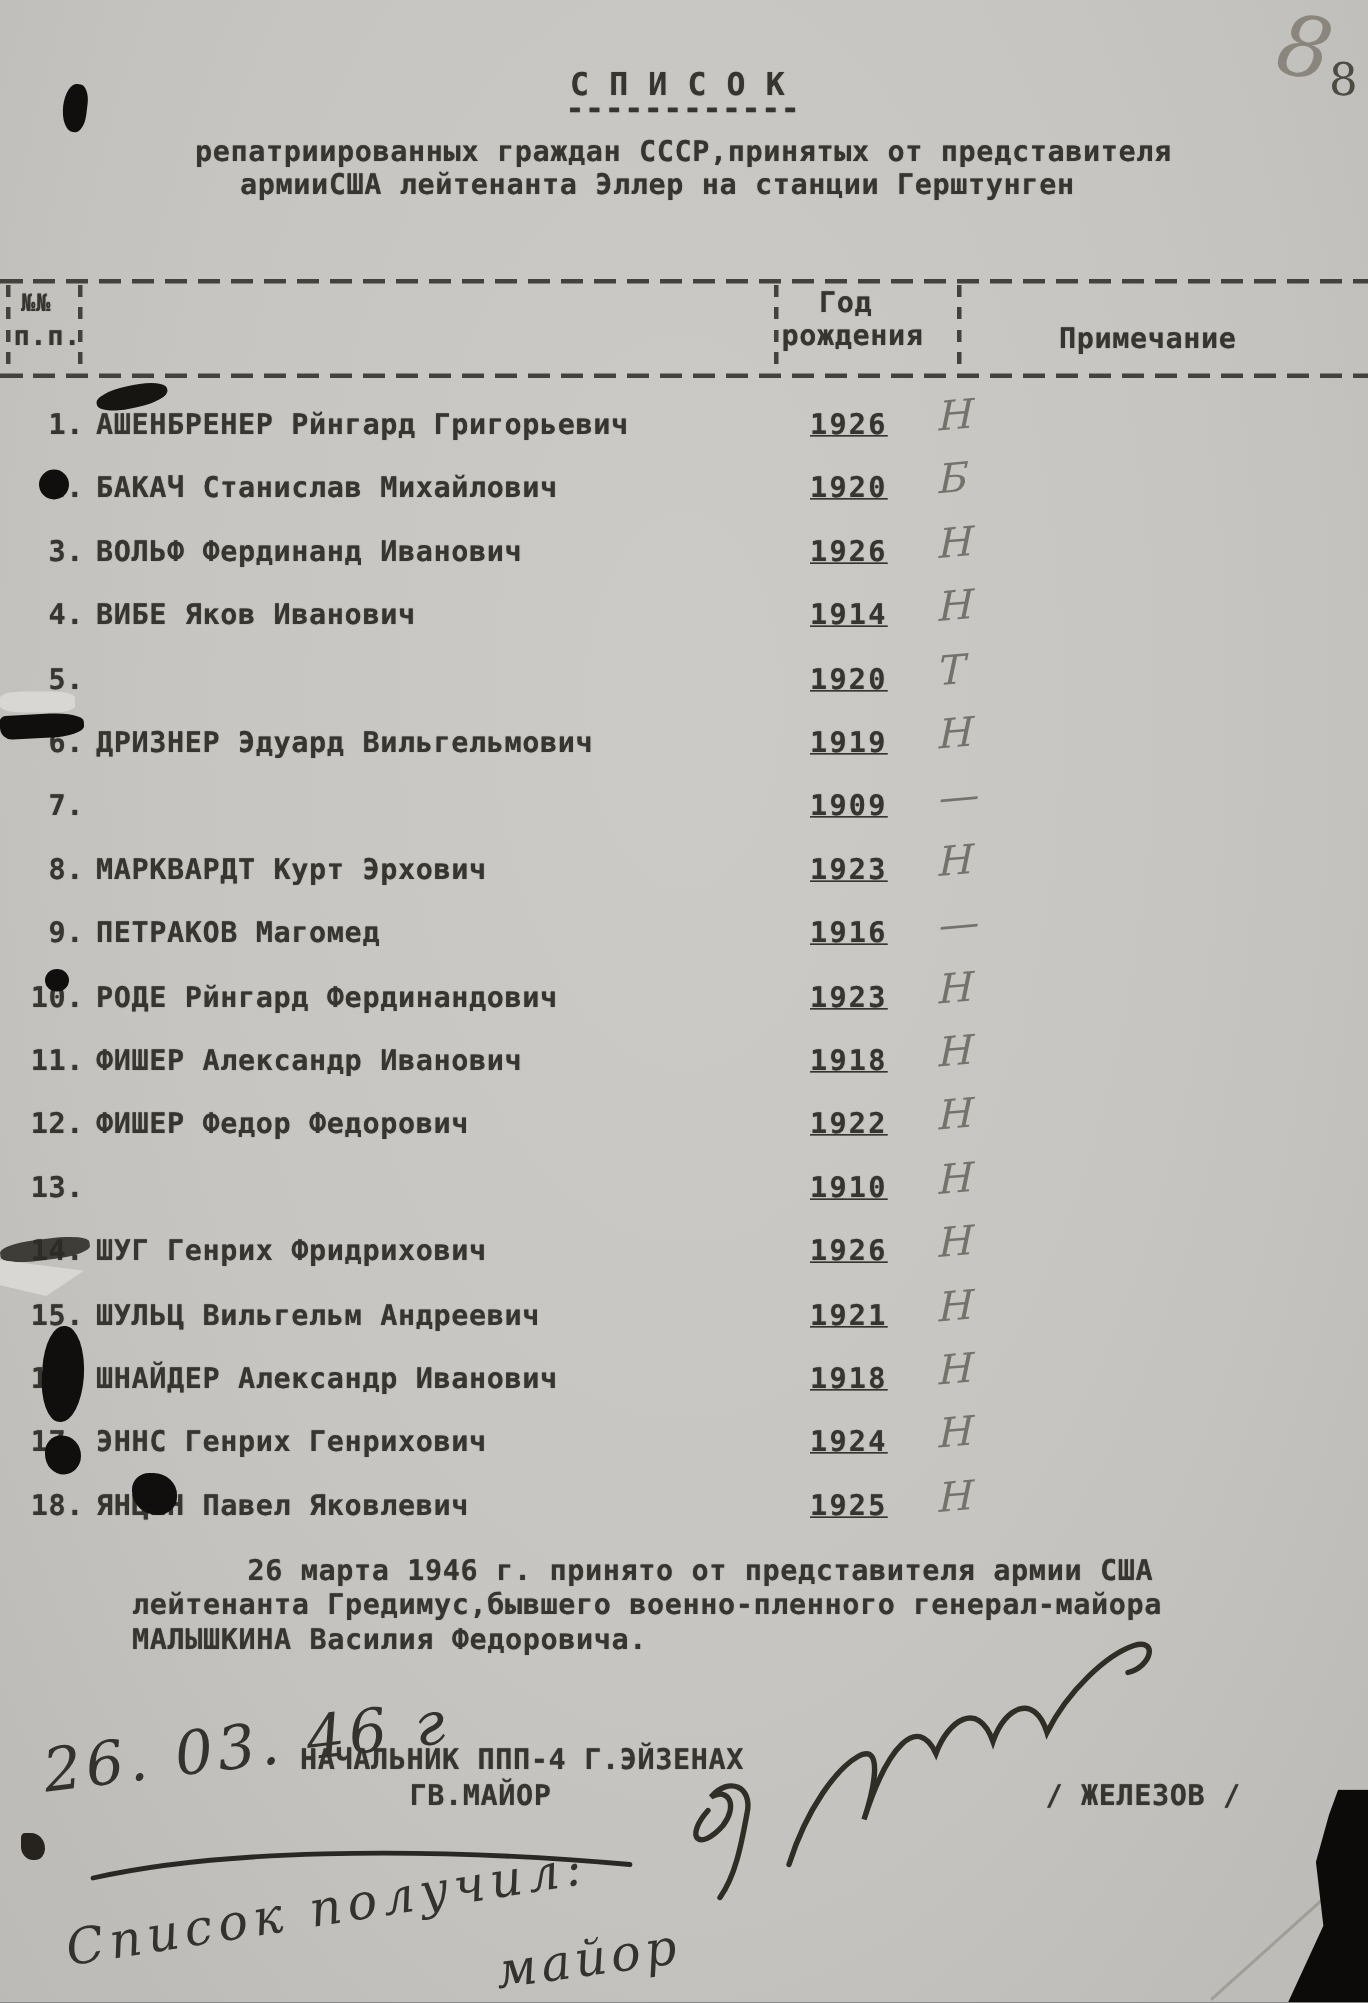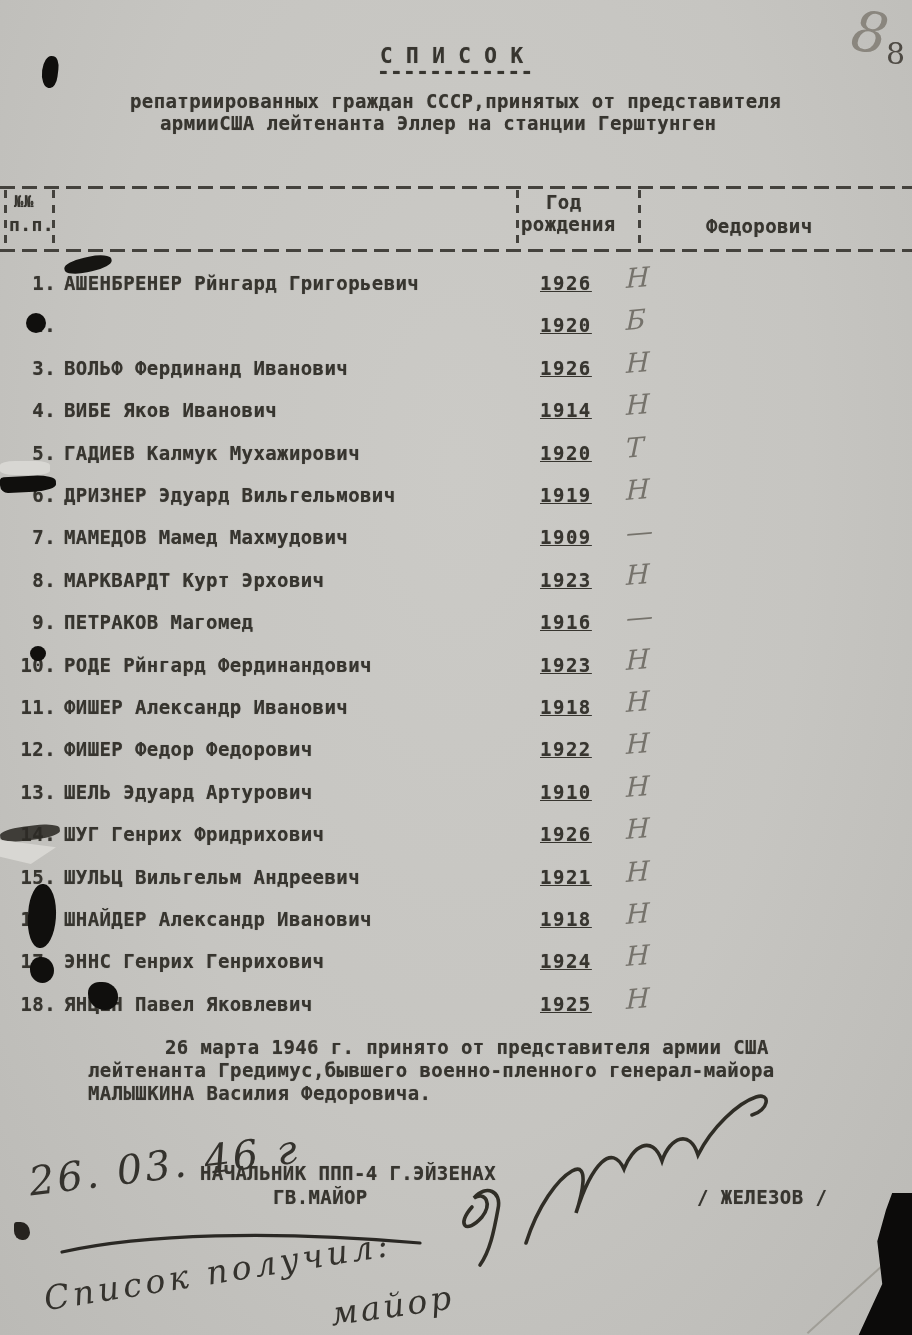--- a/index.html
+++ b/index.html
@@ -51,60 +51,59 @@
   <div class="hline" style="top:249px;"></div>
   <div class="vsep" style="left:4px;"></div>
   <div class="vsep" style="left:52px;"></div>
   <div class="vsep" style="left:516px;"></div>
   <div class="vsep" style="left:638px;"></div>
 
   <div class="t" style="left:14px;top:192px;font-size:16px;">№№</div>
   <div class="t" style="left:9px;top:214px;font-size:18px;">п.п.</div>
   <div class="t" style="left:546px;top:191px;">Год</div>
   <div class="t" style="left:521px;top:213px;">рождения</div>
-  <div class="t" style="left:706px;top:215px;">Федорович</div>
+  <div class="t" style="left:706px;top:215px;">Примечание</div>
 
   <div class="row" style="top:272px">
       <span class="t num">1.</span>
       <span class="t name">АШЕНБРЕНЕР Рйнгард Григорьевич</span>
       <span class="t year">1926</span>
       <span class="note">Н</span>
     </div>
   <div class="row" style="top:314px">
       <span class="t num">2.</span>
+      <span class="t name">БАКАЧ Станислав Михайлович</span>
       <span class="t year">1920</span>
       <span class="note">Б</span>
     </div>
   <div class="row" style="top:357px">
       <span class="t num">3.</span>
       <span class="t name">ВОЛЬФ Фердинанд Иванович</span>
       <span class="t year">1926</span>
       <span class="note">Н</span>
     </div>
   <div class="row" style="top:399px">
       <span class="t num">4.</span>
       <span class="t name">ВИБЕ Яков Иванович</span>
       <span class="t year">1914</span>
       <span class="note">Н</span>
     </div>
   <div class="row" style="top:442px">
       <span class="t num">5.</span>
-      <span class="t name">ГАДИЕВ Калмук Мухажирович</span>
       <span class="t year">1920</span>
       <span class="note">Т</span>
     </div>
   <div class="row" style="top:484px">
       <span class="t num">6.</span>
       <span class="t name">ДРИЗНЕР Эдуард Вильгельмович</span>
       <span class="t year">1919</span>
       <span class="note">Н</span>
     </div>
   <div class="row" style="top:526px">
       <span class="t num">7.</span>
-      <span class="t name">МАМЕДОВ Мамед Махмудович</span>
       <span class="t year">1909</span>
       <span class="note">—</span>
     </div>
   <div class="row" style="top:569px">
       <span class="t num">8.</span>
       <span class="t name">МАРКВАРДТ Курт Эрхович</span>
       <span class="t year">1923</span>
       <span class="note">Н</span>
     </div>
   <div class="row" style="top:611px">
@@ -126,21 +125,20 @@
       <span class="note">Н</span>
     </div>
   <div class="row" style="top:738px">
       <span class="t num">12.</span>
       <span class="t name">ФИШЕР Федор Федорович</span>
       <span class="t year">1922</span>
       <span class="note">Н</span>
     </div>
   <div class="row" style="top:781px">
       <span class="t num">13.</span>
-      <span class="t name">ШЕЛЬ Эдуард Артурович</span>
       <span class="t year">1910</span>
       <span class="note">Н</span>
     </div>
   <div class="row" style="top:823px">
       <span class="t num">14.</span>
       <span class="t name">ШУГ Генрих Фридрихович</span>
       <span class="t year">1926</span>
       <span class="note">Н</span>
     </div>
   <div class="row" style="top:866px">

